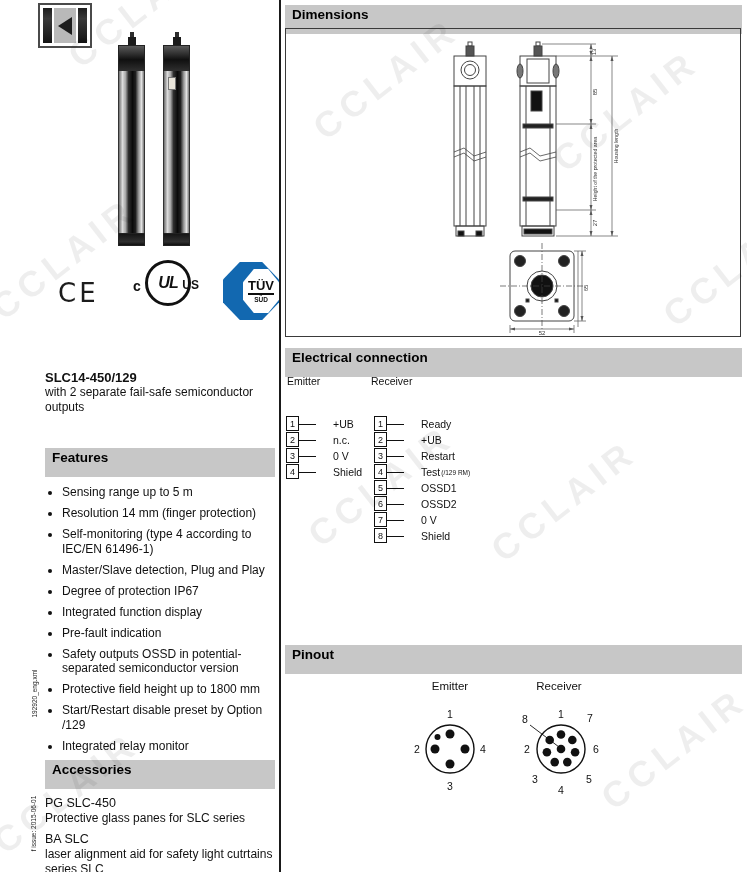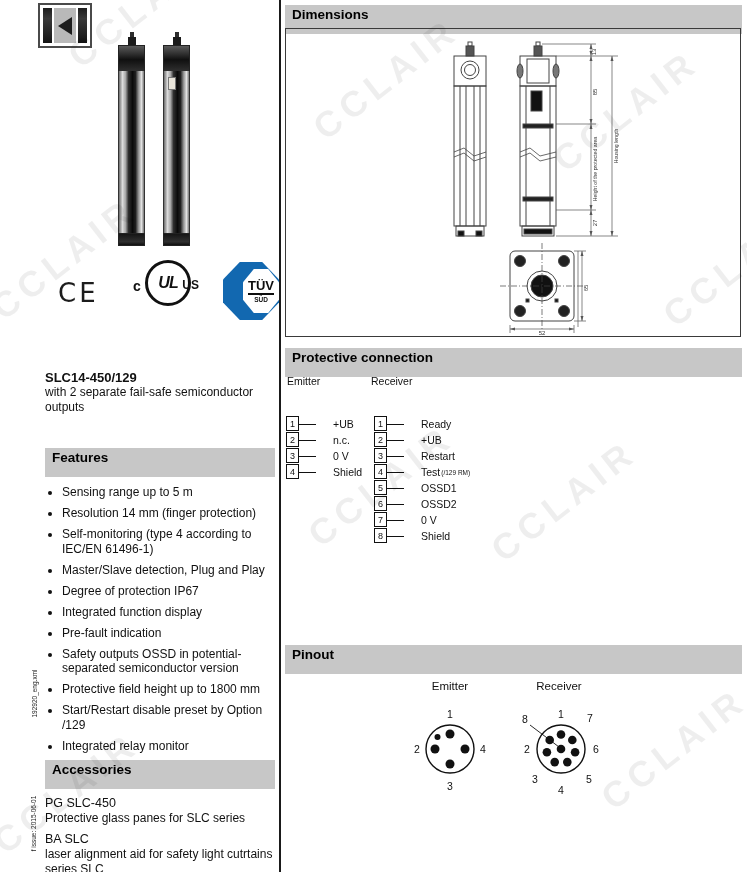--- a/index.html
+++ b/index.html
@@ -252,21 +252,21 @@
       <text x="311" y="63" transform="rotate(-90 311 63)" text-anchor="middle">85</text>
       <text x="311" y="140" transform="rotate(-90 311 140)" text-anchor="middle" font-size="5.2">Height of the protected area</text>
       <text x="311" y="194" transform="rotate(-90 311 194)" text-anchor="middle">27</text>
       <text x="332" y="117" transform="rotate(-90 332 117)" text-anchor="middle" font-size="5.2">Housing length</text>
       <text x="302" y="259" transform="rotate(-90 302 259)" text-anchor="middle">65</text>
       <text x="256" y="306" text-anchor="middle">52</text>
     </g>
   </svg>
 </div>
 
-<div class="bar r-bar" style="top:348px">Protective connection</div>
+<div class="bar r-bar" style="top:348px">Electrical connection</div>
 <div class="io-label" style="left:287px;top:375px">Emitter</div>
 <div class="io-label" style="left:371px;top:375px">Receiver</div>
 
 <div class="pinblock" style="left:286px;top:416px">
   <div class="pinrow">
     <div class="pinbox">1</div>
     <div class="pinline"></div>
     <span class="pinlabel">+UB</span>
   </div>
   <div class="pinrow">

